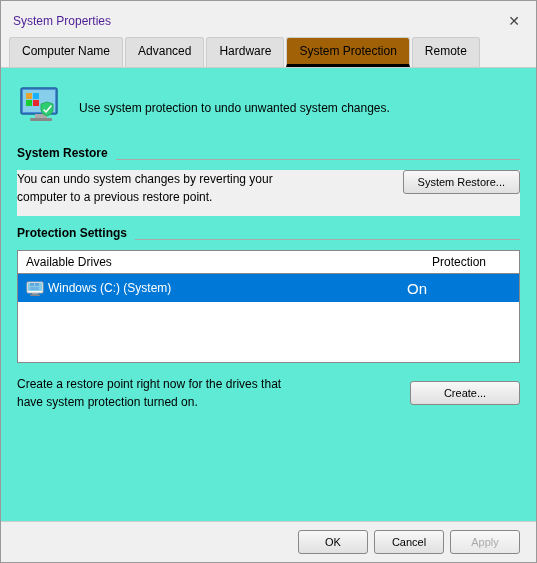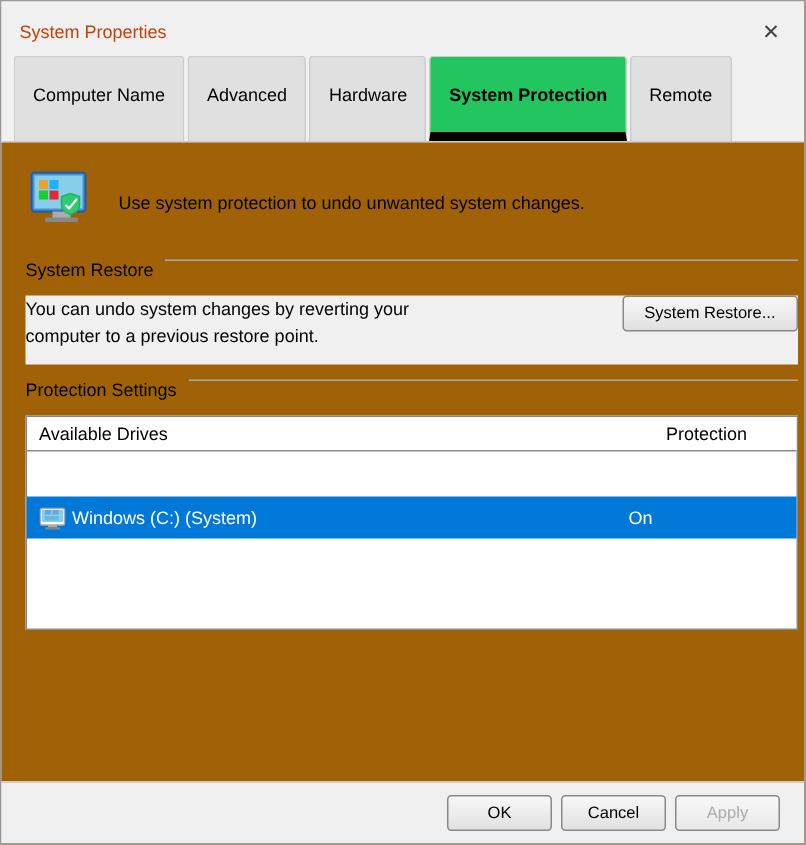--- a/index.html
+++ b/index.html
@@ -26,84 +26,85 @@
       background: #f0f0f0;
       padding: 8px 12px 0 12px;
       display: flex;
       align-items: center;
       justify-content: space-between;
       height: 32px;
     }
     .title-bar-text {
       font-size: 12px;
       font-weight: normal;
-      color: #c2410c;
+      color: #4c1d95;
     }
     .close-btn {
       width: 20px;
       height: 20px;
       background: none;
       border: none;
       cursor: pointer;
       font-size: 14px;
       color: #444;
       display: flex;
       align-items: center;
       justify-content: center;
     }
     .tabs {
       display: flex;
       padding: 4px 8px 0 8px;
       background: #f0f0f0;
       border-bottom: 1px solid #ccc;
     }
     .tab {
-      padding: 18px 12px;
+      padding: 6px 12px;
       border: 1px solid #ccc;
       border-bottom: none;
       background: #e0e0e0;
       margin-right: 2px;
       cursor: pointer;
       font-size: 12px;
       color: #000;
       border-radius: 3px 3px 0 0;
     }
     .tab.active {
-      background: #22c55e;
-      border-bottom: 6px solid #000000;
+      background: #a16207;
+      border-bottom: 3px solid #000000;
       z-index: 1;
-      font-weight: 700;
+      font-weight: 400;
     }
     .content {
       flex: 1;
-      padding: 16px 4px 8px 16px;
-      background: #a16207;
+      padding: 16px 16px 8px 16px;
+      background: #5eead4;
       overflow: hidden;
     }
     .header-section {
       display: flex;
       align-items: center;
       margin-bottom: 14px;
     }
     .icon-placeholder {
       width: 48px;
       height: 48px;
       margin-right: 14px;
       flex-shrink: 0;
     }
     .header-desc {
       font-size: 12px;
       color: #000;
     }
     .section-label {
       display: flex;
-      align-items: flex-start;
+      align-items: flex-end;
       margin-bottom: 10px;
       color: #000;
       font-size: 12px;
+      font-weight: bold;
     }
     .section-label span {
       margin-right: 8px;
       white-space: nowrap;
     }
     .section-line {
       flex: 1;
       height: 1px;
       background: #aaa;
     }
@@ -185,38 +186,37 @@
     }
     .drives-col-prot {
       width: 120px;
       padding: 4px 8px;
       font-size: 12px;
       font-weight: normal;
       text-align: center;
     }
     .drives-data-row {
       display: flex;
-      align-items: center;
-      margin-top: 30px;
+      align-items: flex-end;
     }
     .drives-data-row.selected {
       background: #0078d7;
       color: white;
     }
     .drives-data-col-drive {
       flex: 1;
       padding: 5px 8px;
       font-size: 12px;
       display: flex;
       align-items: center;
     }
     .drives-data-col-prot {
       width: 120px;
       padding: 5px 8px;
-      font-size: 12px;
+      font-size: 15px;
     }
     .drive-icon-svg {
       width: 18px;
       height: 18px;
       margin-right: 4px;
       flex-shrink: 0;
     }
     .empty-rows {
       height: 60px;
     }
@@ -308,20 +308,24 @@
               <rect x="4" y="15.5" width="10" height="1.5" rx="0.5" fill="#888"></rect>
             </svg>
             <span>Windows (C:) (System)</span>
           </div>
           <div class="drives-data-col-prot">On</div>
         </div>
         <div class="empty-rows"></div>
       </div>
 
 
+      <div class="action-row">
+        <span class="action-text">Create a restore point right now for the drives that have system protection turned on.</span>
+        <button class="btn">Create...</button>
+      </div>
     </div>
   </div>
 
   <div class="bottom-bar">
     <button class="btn">OK</button>
     <button class="btn">Cancel</button>
     <button class="btn" disabled="">Apply</button>
   </div>
 </div>
 

